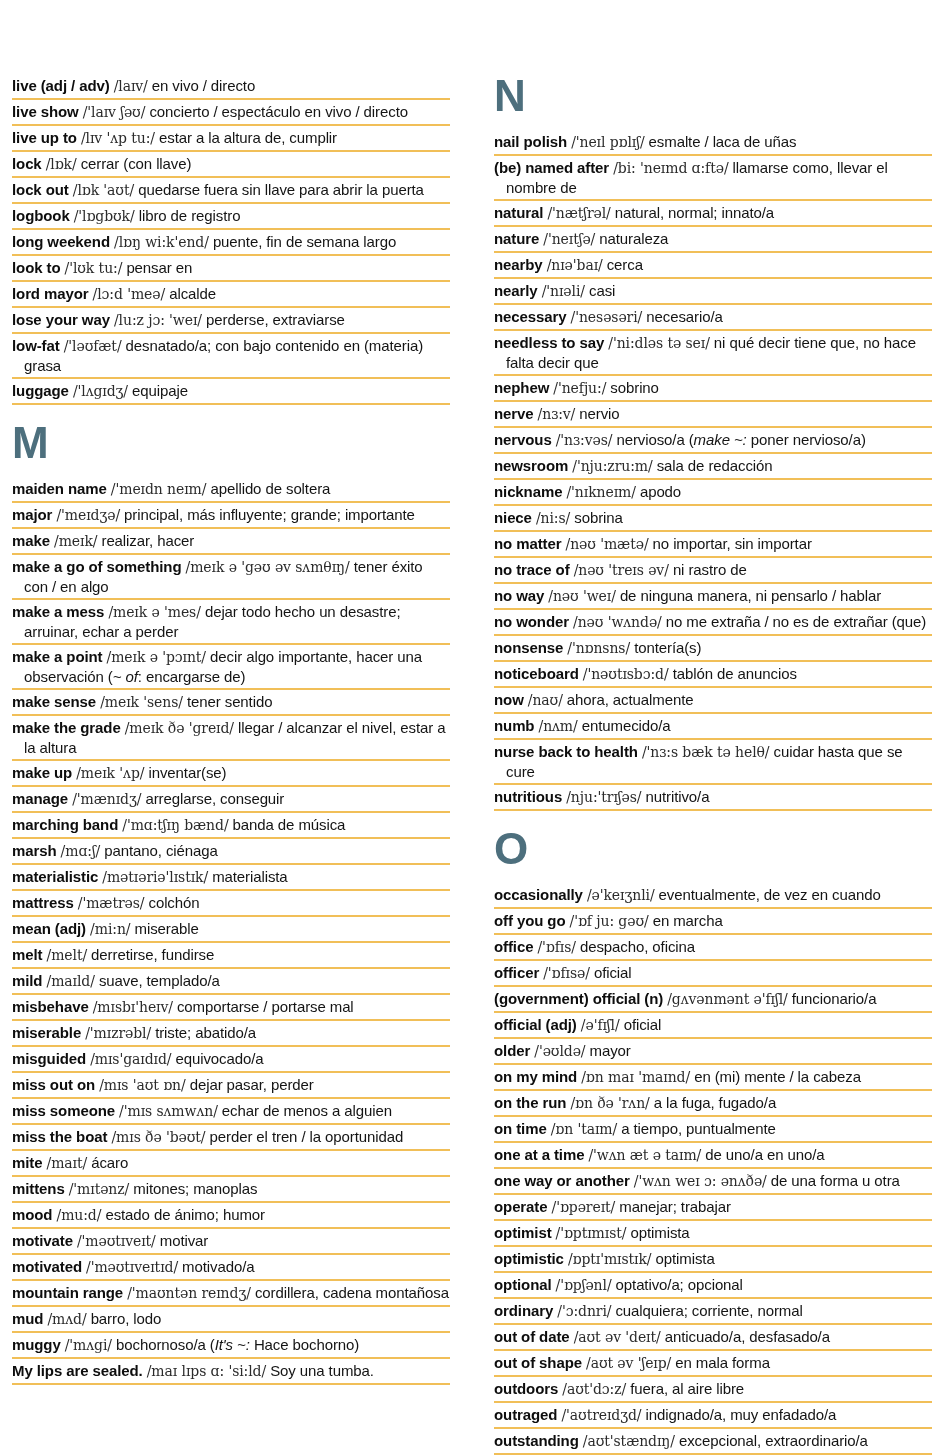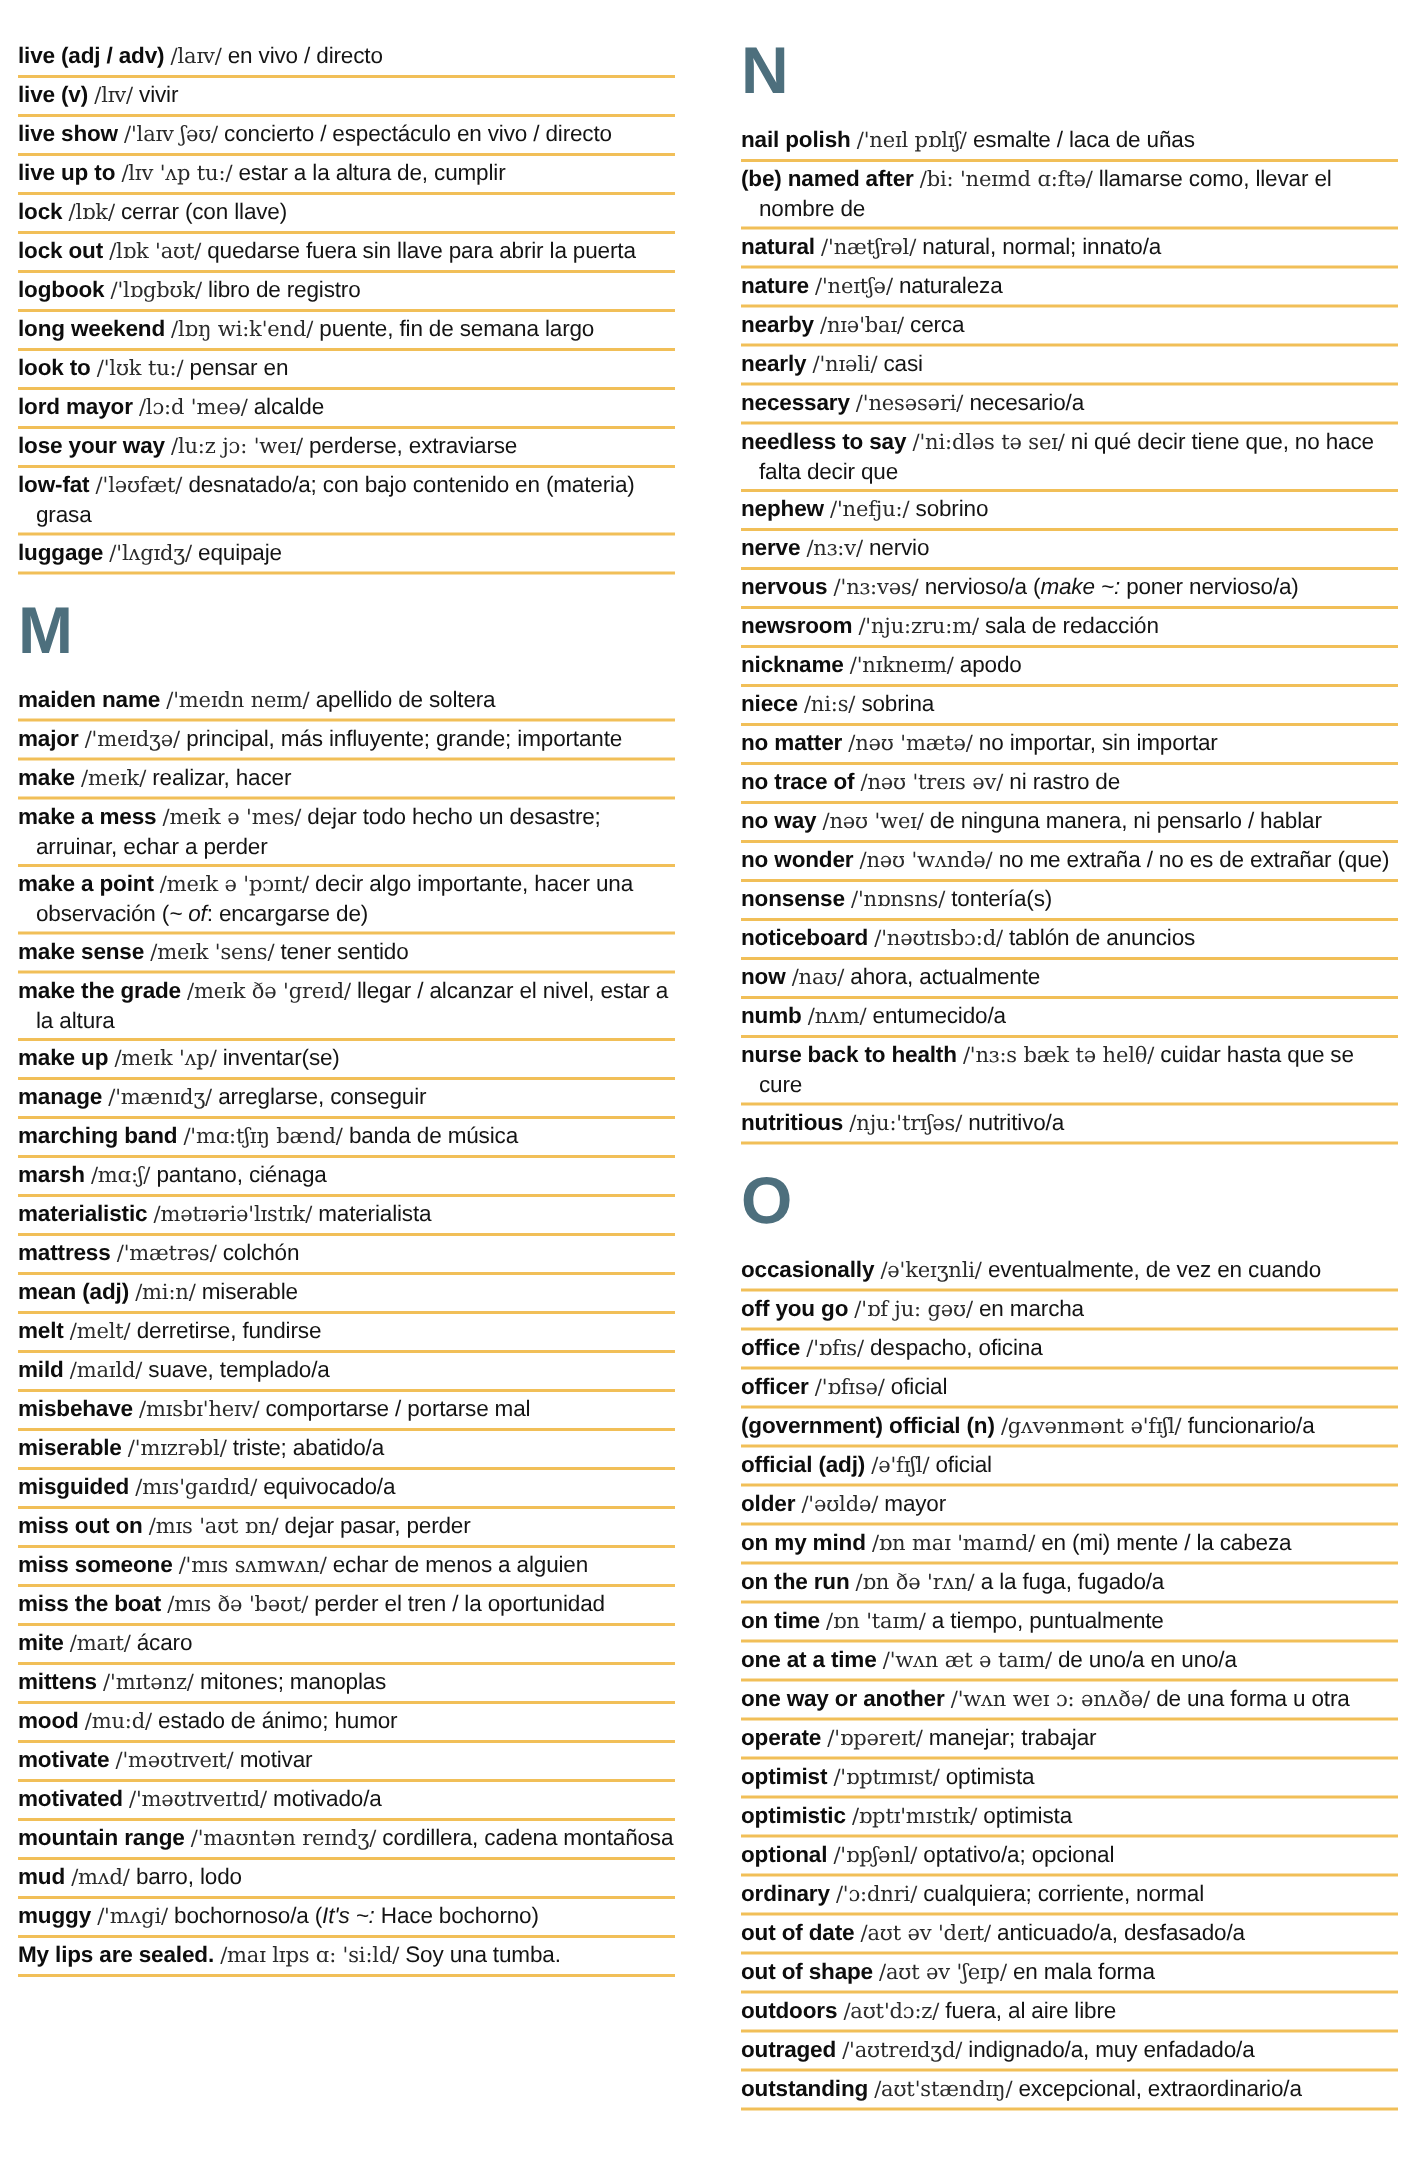--- a/index.html
+++ b/index.html
@@ -2,56 +2,56 @@
 <html><head>
 <meta charset="utf-8">
 <style>
   html, body { margin:0; padding:0; }
   body {
     width:940px; height:1456px; background:#ffffff;
     font-family:"Liberation Sans", sans-serif;
     box-sizing:border-box; padding:26px 8px 0 12px;
     display:flex; gap:44px; overflow:hidden;
   }
-  .column { flex:1; min-width:0; }
+  .column { flex:1; min-width:0;margin-top:48px; }
   .section-letter {
     font-size:44px; font-weight:bold; color:#4d6f7d;
     line-height:1; margin:16px 0 12px 0; letter-spacing:1px;
   }
   .column > .section-letter:first-child { margin-top:0; }
   .entry {
     font-size:15px; line-height:19px; letter-spacing:-0.1px;
     color:#141414; padding:2px 0 2px 12px; text-indent:-12px;
     border-bottom:2px solid #f1bf58;
   }
   .hw { font-weight:bold; color:#0d0d0d; }
   .ipa { font-family:"DejaVu Serif", serif; font-size:14px; color:#2b2b2b; }
   .tr i { font-style:italic; }
 </style>
 </head>
 <body>
 
 <div class="column">
     <div class="entry"><span class="hw">live (adj / adv)</span> <span class="ipa">/laɪv/</span> <span class="tr">en vivo / directo</span></div>
-    <div class="entry"><span class="hw">live (v)</span> <span class="ipa">/lɪv/</span> <span class="tr">vivir</span></div>
     <div class="entry"><span class="hw">live show</span> <span class="ipa">/'laɪv ʃəʊ/</span> <span class="tr">concierto / espectáculo en vivo / directo</span></div>
     <div class="entry"><span class="hw">live up to</span> <span class="ipa">/lɪv 'ʌp tu:/</span> <span class="tr">estar a la altura de, cumplir</span></div>
     <div class="entry"><span class="hw">lock</span> <span class="ipa">/lɒk/</span> <span class="tr">cerrar (con llave)</span></div>
     <div class="entry"><span class="hw">lock out</span> <span class="ipa">/lɒk 'aʊt/</span> <span class="tr">quedarse fuera sin llave para abrir la puerta</span></div>
     <div class="entry"><span class="hw">logbook</span> <span class="ipa">/'lɒgbʊk/</span> <span class="tr">libro de registro</span></div>
     <div class="entry"><span class="hw">long weekend</span> <span class="ipa">/lɒŋ wi:k'end/</span> <span class="tr">puente, fin de semana largo</span></div>
     <div class="entry"><span class="hw">look to</span> <span class="ipa">/'lʊk tu:/</span> <span class="tr">pensar en</span></div>
     <div class="entry"><span class="hw">lord mayor</span> <span class="ipa">/lɔ:d 'meə/</span> <span class="tr">alcalde</span></div>
     <div class="entry"><span class="hw">lose your way</span> <span class="ipa">/lu:z jɔ: 'weɪ/</span> <span class="tr">perderse, extraviarse</span></div>
     <div class="entry"><span class="hw">low-fat</span> <span class="ipa">/'ləʊfæt/</span> <span class="tr">desnatado/a; con bajo contenido en (materia) grasa</span></div>
     <div class="entry"><span class="hw">luggage</span> <span class="ipa">/'lʌgɪdʒ/</span> <span class="tr">equipaje</span></div>
     <div class="section-letter">M</div>
     <div class="entry"><span class="hw">maiden name</span> <span class="ipa">/'meɪdn neɪm/</span> <span class="tr">apellido de soltera</span></div>
     <div class="entry"><span class="hw">major</span> <span class="ipa">/'meɪdʒə/</span> <span class="tr">principal, más influyente; grande; importante</span></div>
     <div class="entry"><span class="hw">make</span> <span class="ipa">/meɪk/</span> <span class="tr">realizar, hacer</span></div>
+    <div class="entry"><span class="hw">make a go of something</span> <span class="ipa">/meɪk ə 'gəʊ əv sʌmθɪŋ/</span> <span class="tr">tener éxito con / en algo</span></div>
     <div class="entry"><span class="hw">make a mess</span> <span class="ipa">/meɪk ə 'mes/</span> <span class="tr">dejar todo hecho un desastre; arruinar, echar a perder</span></div>
     <div class="entry"><span class="hw">make a point</span> <span class="ipa">/meɪk ə 'pɔɪnt/</span> <span class="tr">decir algo importante, hacer una observación (<i>~ of</i>: encargarse de)</span></div>
     <div class="entry"><span class="hw">make sense</span> <span class="ipa">/meɪk 'sens/</span> <span class="tr">tener sentido</span></div>
     <div class="entry"><span class="hw">make the grade</span> <span class="ipa">/meɪk ðə 'greɪd/</span> <span class="tr">llegar / alcanzar el nivel, estar a la altura</span></div>
     <div class="entry"><span class="hw">make up</span> <span class="ipa">/meɪk 'ʌp/</span> <span class="tr">inventar(se)</span></div>
     <div class="entry"><span class="hw">manage</span> <span class="ipa">/'mænɪdʒ/</span> <span class="tr">arreglarse, conseguir</span></div>
     <div class="entry"><span class="hw">marching band</span> <span class="ipa">/'mɑ:tʃɪŋ bænd/</span> <span class="tr">banda de música</span></div>
     <div class="entry"><span class="hw">marsh</span> <span class="ipa">/mɑ:ʃ/</span> <span class="tr">pantano, ciénaga</span></div>
     <div class="entry"><span class="hw">materialistic</span> <span class="ipa">/mətɪəriə'lɪstɪk/</span> <span class="tr">materialista</span></div>
     <div class="entry"><span class="hw">mattress</span> <span class="ipa">/'mætrəs/</span> <span class="tr">colchón</span></div>

